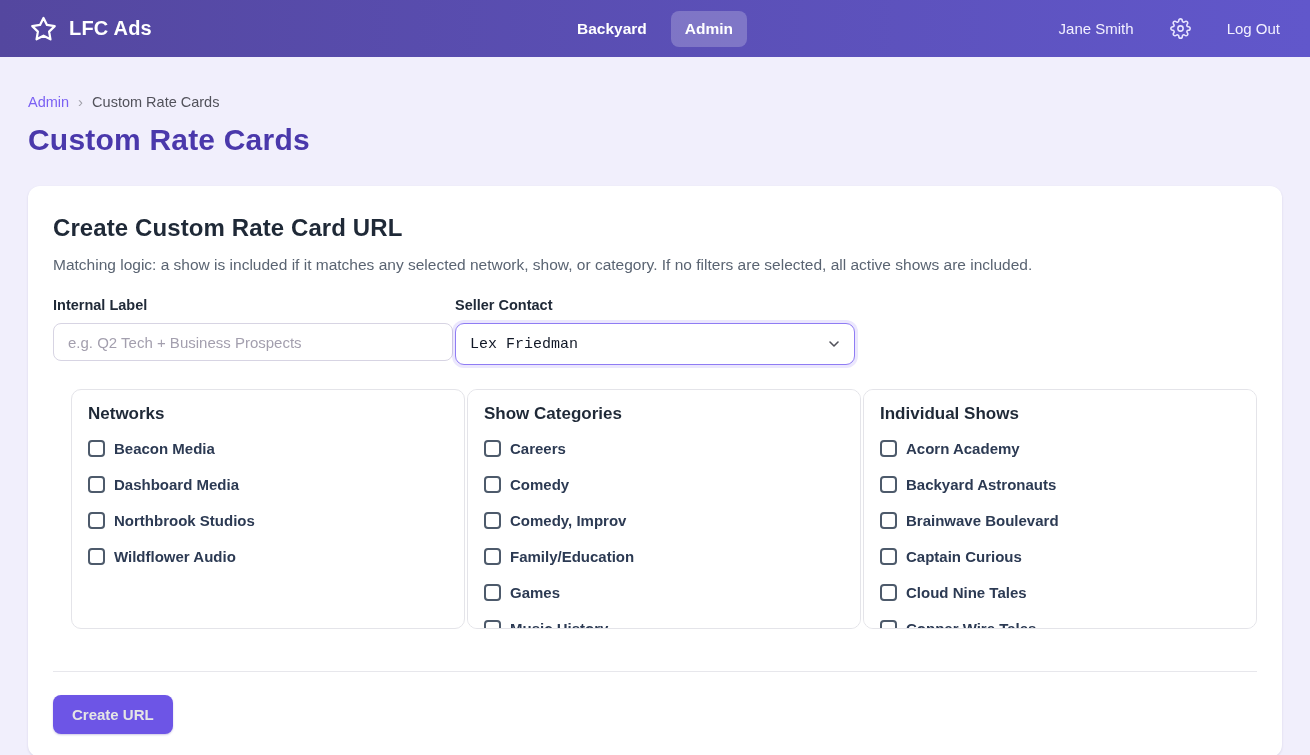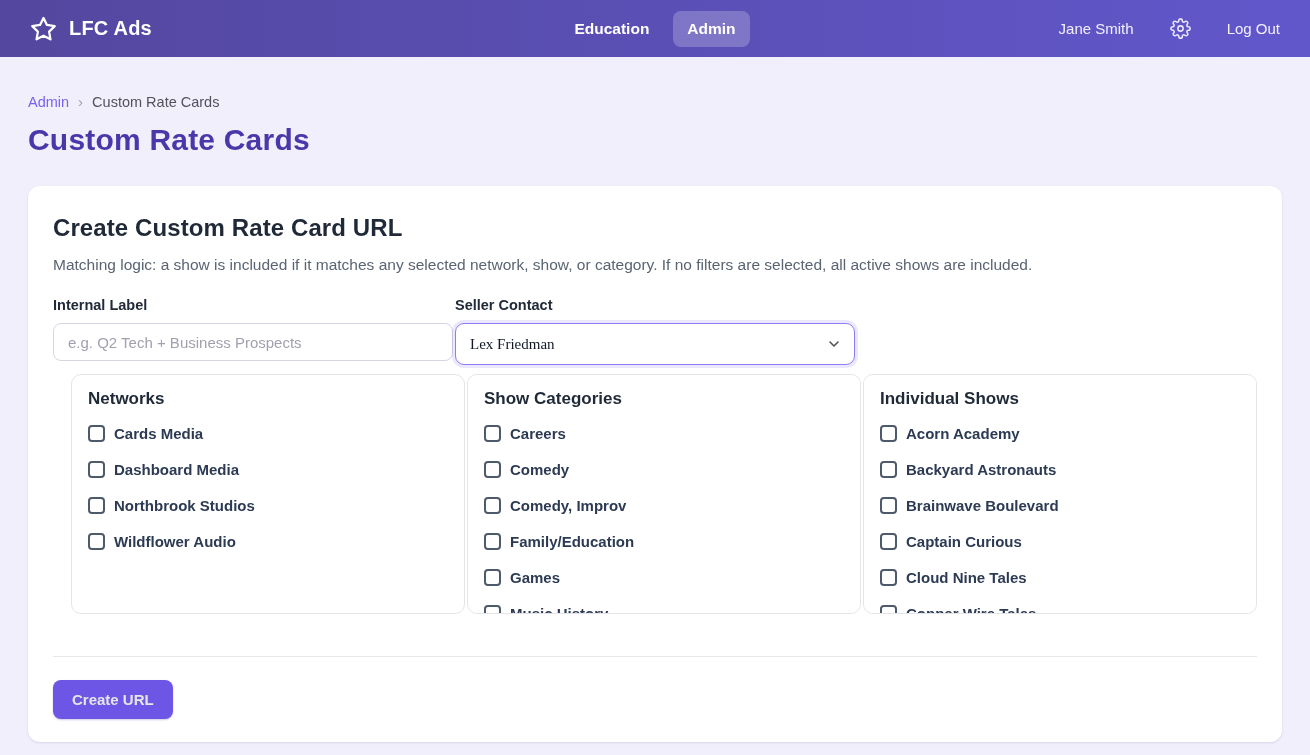--- a/index.html
+++ b/index.html
@@ -73,30 +73,30 @@
     background: #fff; outline: none;
   }
   .text-input::placeholder { color: #a39fae; }
   .select-wrap { position: relative; }
   .select-input {
     width: 100%; height: 42px;
     appearance: none; -webkit-appearance: none;
     border: 1.5px solid #8f7cf4; border-radius: 9px;
     box-shadow: 0 0 0 3px rgba(143,124,244,.18);
     padding: 0 16px 0 14px; font-size: 15px; color: #111827;
-    font-family: Liberation Serif, serif;
+    font-family: Liberation Mono, monospace;
     background: #fff; outline: none; cursor: pointer;
   }
   .select-chevron {
     position: absolute; right: 13px; top: 13px;
     width: 16px; height: 16px; color: #52525b; pointer-events: none;
   }
 
   
-  .boxes-grid { margin-top: 9px; padding-left: 18px; }
+  .boxes-grid { margin-top: 24px; padding-left: 18px; }
   .filter-box {
     height: 240px;
     border: 1px solid #e4e4e9;
     border-radius: 10px;
     padding: 14px 16px;
     background: #fff;
   }
   .filter-box.scrolly { overflow-y: scroll; }
   .filter-box.static { overflow: hidden; }
   .filter-box::-webkit-scrollbar { width: 12px; }
@@ -133,21 +133,21 @@
 <body>
 
 <header class="navbar">
   <div class="nav-left">
     <svg class="brand-star" viewBox="0 0 24 24" fill="none" stroke="#ffffff" stroke-width="2" stroke-linejoin="round" stroke-linecap="round">
       <path d="M12 2.6l3.09 6.26L22 9.87l-5 4.87 1.18 6.88L12 18.37l-6.18 3.25L7 14.74 2 9.87l6.91-1.01L12 2.6z"></path>
     </svg>
     <span class="brand-name">LFC Ads</span>
   </div>
   <nav class="nav-center">
-    <a class="nav-link">Education</a>
+    <a class="nav-link">Backyard</a>
     <a class="nav-link active">Admin</a>
   </nav>
   <div class="nav-right">
     <span class="nav-user">Jane Smith</span>
     <svg class="gear" viewBox="0 0 24 24" fill="none" stroke="currentColor" stroke-width="1.8" stroke-linecap="round" stroke-linejoin="round">
       <circle cx="12" cy="12" r="3"></circle>
       <path d="M19.4 15a1.65 1.65 0 0 0 .33 1.82l.06.06a2 2 0 0 1 0 2.83 2 2 0 0 1-2.83 0l-.06-.06a1.65 1.65 0 0 0-1.82-.33 1.65 1.65 0 0 0-1 1.51V21a2 2 0 0 1-2 2 2 2 0 0 1-2-2v-.09A1.65 1.65 0 0 0 9 19.4a1.65 1.65 0 0 0-1.82.33l-.06.06a2 2 0 0 1-2.83 0 2 2 0 0 1 0-2.83l.06-.06a1.65 1.65 0 0 0 .33-1.82 1.65 1.65 0 0 0-1.51-1H3a2 2 0 0 1-2-2 2 2 0 0 1 2-2h.09A1.65 1.65 0 0 0 4.6 9a1.65 1.65 0 0 0-.33-1.82l-.06-.06a2 2 0 0 1 0-2.83 2 2 0 0 1 2.83 0l.06.06a1.65 1.65 0 0 0 1.82.33H9a1.65 1.65 0 0 0 1-1.51V3a2 2 0 0 1 2-2 2 2 0 0 1 2 2v.09a1.65 1.65 0 0 0 1 1.51 1.65 1.65 0 0 0 1.82-.33l.06-.06a2 2 0 0 1 2.83 0 2 2 0 0 1 0 2.83l-.06.06a1.65 1.65 0 0 0-.33 1.82V9a1.65 1.65 0 0 0 1.51 1H21a2 2 0 0 1 2 2 2 2 0 0 1-2 2h-.09a1.65 1.65 0 0 0-1.51 1z"></path>
     </svg>
     <a class="nav-logout">Log Out</a>
   </div>
@@ -184,21 +184,21 @@
       <div></div>
     </div>
 
     <div class="boxes-grid">
 
       <div class="filter-box static">
         <h3 class="box-title">Networks</h3>
 
           <label class="check-item">
             <input type="checkbox" class="cb" style="">
-            <span>Cards Media</span>
+            <span>Beacon Media</span>
           </label>
 
           <label class="check-item">
             <input type="checkbox" class="cb" style="">
             <span>Dashboard Media</span>
           </label>
 
           <label class="check-item">
             <input type="checkbox" class="cb" style="">
             <span>Northbrook Studios</span>

